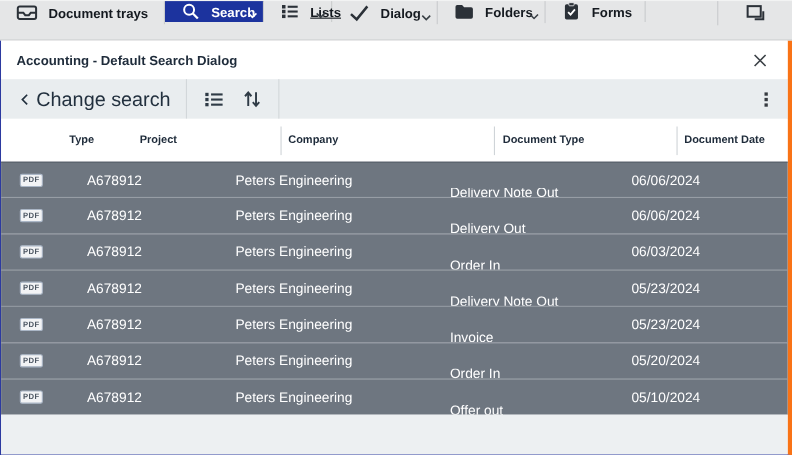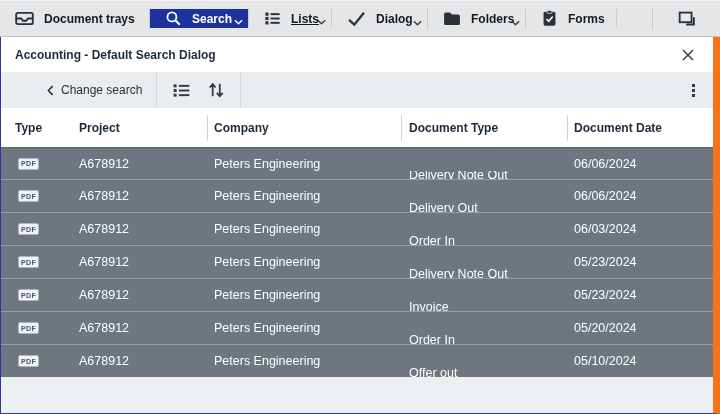--- a/index.html
+++ b/index.html
@@ -2,78 +2,78 @@
 <html><head>
 <meta charset="utf-8">
 <style>
   * { margin: 0; padding: 0; box-sizing: border-box; }
   html, body { width: 720px; height: 414px; overflow: hidden; background: #fff; }
   body { font-family: "Liberation Sans", sans-serif; }
   .screen { position: relative; width: 720px; height: 414px; background: #fff; }
 
   
   .navbar {
-    height: 37px; background: #e5e6e7; display: flex; align-items: center;
+    height: 37px; background: #e5e6e7; display: flex; align-items: flex-start;
     border-bottom: 1px solid #c3c6c8; border-top: 1px solid #f2f3f3;
   }
   .nav-tab {
     position: relative; display: flex; align-items: center; gap: 9px;
     padding: 0 12px 0 14px; border-right: 1px solid #c9cbcd; cursor: pointer;
     color: #14191f; font-size: 12px; font-weight: bold; white-space: nowrap;
   }
   .nav-tab .nicon { display: flex; align-items: center; }
   .nav-tab .chev { position: absolute; right: 5px; bottom: 3px; color: #3a4046; }
   .nav-tab.active { background: #1c339e; color: #fff; }
   .nav-tab.active .chev { color: #fff; }
   .t-trays   { width: 150px; }
-  .t-search  { width: 99px; }
-  .t-lists   { width: 83px; text-decoration: underline; }
+  .t-search  { width: 90px; }
+  .t-lists   { width: 62px; text-decoration: underline; }
   .t-tasks   { width: 96px; }
   .t-folders { width: 98px; }
   .t-forms   { width: 91px; }
   .nav-spacer { flex: 1; }
   .nav-win {
     width: 68px; display: flex; align-items: center; justify-content: center;
     border-left: 1px solid #c9cbcd; cursor: pointer;
   }
 
   
   .dialog {
     height: 377px; display: flex; flex-direction: column;
-    border-left: 1px solid #2c3aa0; border-right: 7px solid #f97316; border-bottom: 1px solid #2c3aa0;
+    border-left: 1px solid #2c3aa0; border-right: 4px solid #f97316; border-bottom: 1px solid #2c3aa0;
     background: #fff;
   }
   .dialog-header {
     height: 35px; background: #fff; display: flex; align-items: center;
     padding: 0 16px 0 14px; flex: 0 0 auto;
   }
   .dialog-title { font-size: 12px; font-weight: bold; color: #1e2b3a; flex: 1; }
   .close-btn { width: 18px; height: 18px; display: flex; align-items: center; justify-content: center; cursor: pointer; }
 
   
   .toolbar {
     height: 36px; background: #e9edef; display: flex; align-items: center; flex: 0 0 auto;
   }
   .change-search {
     display: flex; align-items: center; gap: 7px; padding: 0 14px 0 18px;
-    color: #22303e; font-size: 12px; cursor: pointer; height: 100%; margin-left: 28px;
+    color: #22303e; font-size: 18px; cursor: pointer; height: 100%;
   }
   .tb-sep { width: 1px; height: 100%; background: #d2d7da; }
   .tb-group { display: flex; align-items: center; gap: 14px; padding: 0 14px; height: 100%; }
   .tb-btn { display: flex; align-items: center; justify-content: center; cursor: pointer; }
   .toolbar .spacer { flex: 1; }
   .kebab { display: flex; flex-direction: column; gap: 2px; padding: 6px 10px; margin-right: 8px; cursor: pointer; }
   .kebab i { width: 3px; height: 3px; background: #363b40; display: block; }
 
   
   .grid-cols { display: grid; grid-template-columns: 64px 142px 194px 166px 1fr; }
   .thead { height: 39px; background: #fff; flex: 0 0 auto; }
   .th {
     position: relative; display: flex; align-items: center;
-    font-size: 12px; font-weight: bold; color: #1e2b3a; cursor: pointer;
+    font-size: 10px; font-weight: bold; color: #1e2b3a; cursor: pointer; margin-left: 48px;
   }
   .th.c1 { padding-left: 14px; }
   .th.c2 { padding-left: 14px; }
   .th.c3 { padding-left: 7px; }
   .th.c4 { padding-left: 8px; }
   .th.c5 { padding-left: 7px; text-align: center; }
   .th.sep::before {
     content: ""; position: absolute; left: 0; top: 7px; width: 1px; height: 26px; background: #cfd4d8;
   }
   .tbody { flex: 0 0 auto; }

